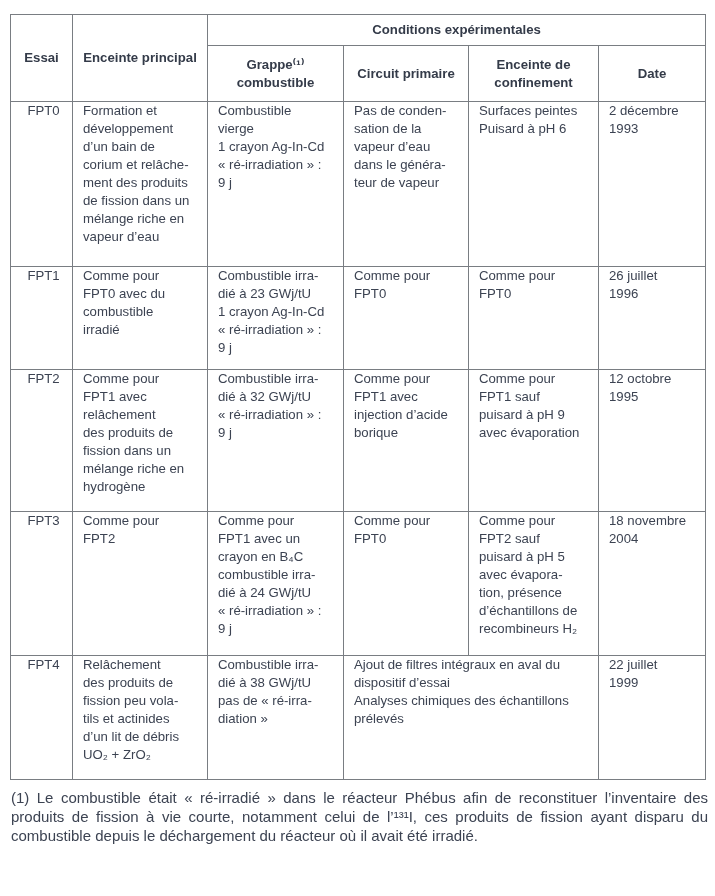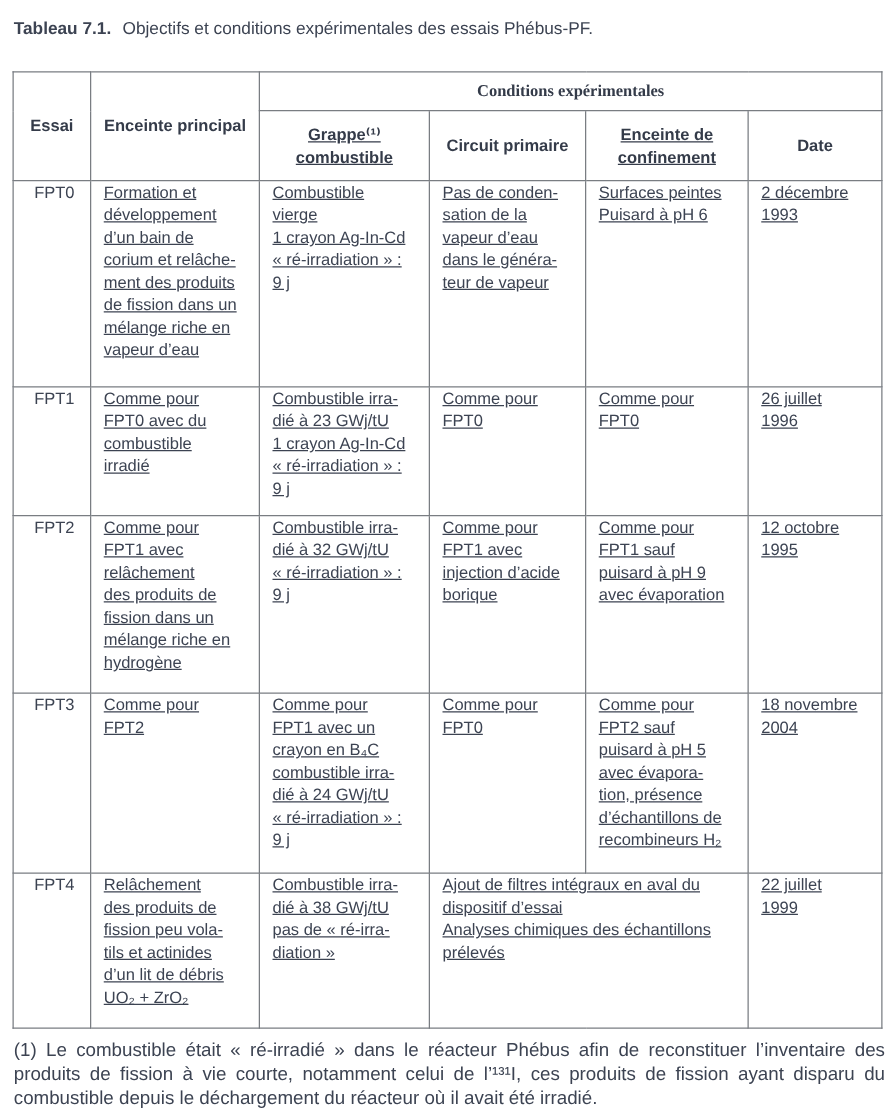--- a/index.html
+++ b/index.html
@@ -52,50 +52,47 @@
     padding: 0 6px 6px 10px;
     overflow: hidden;
   }
   table.main-table th {
     font-weight: bold;
     text-align: center;
     vertical-align: middle;
     padding: 3px 4px;
     color: #343b49;
   }
-  tr.header-top th.conditions-header { height: 31px; font-family: Liberation Serif, serif; }
+  tr.header-top th.conditions-header { height: 31px; }
   tr.header-sub th { height: 56px; }
   td.essai-cell {
     text-align: center;
     padding-left: 4px;
     padding-right: 4px;
   }
-  .pre { white-space: pre-line; text-decoration: underline; }
+  .pre { white-space: pre-line; }
   tr.row-fpt0 { height: 165px; }
   tr.row-fpt1 { height: 103px; }
   tr.row-fpt2 { height: 142px; }
   tr.row-fpt3 { height: 144px; margin-left: 36px; }
   tr.row-fpt4 { height: 124px; margin-top: 21px; }
   .footnote {
     margin: 8px 1px 0 1px;
     width: 697px;
     font-size: 15px;
     line-height: 19px;
     text-align: justify;
     color: #3c4352;
   }
 </style>
 </head>
 <body>
 
 <div class="page">
 
-  <p class="table-title">
-    <span class="title-label">Tableau 7.1.</span><span>Objectifs et conditions expérimentales des essais Phébus-PF.</span>
-  </p>
 
   <table class="main-table">
     <colgroup>
       <col class="c-essai">
         <col class="c-objectif">
         <col class="c-grappe">
       <col class="c-circuit">
         <col class="c-enceinte">
         <col class="c-date">
     </colgroup>

